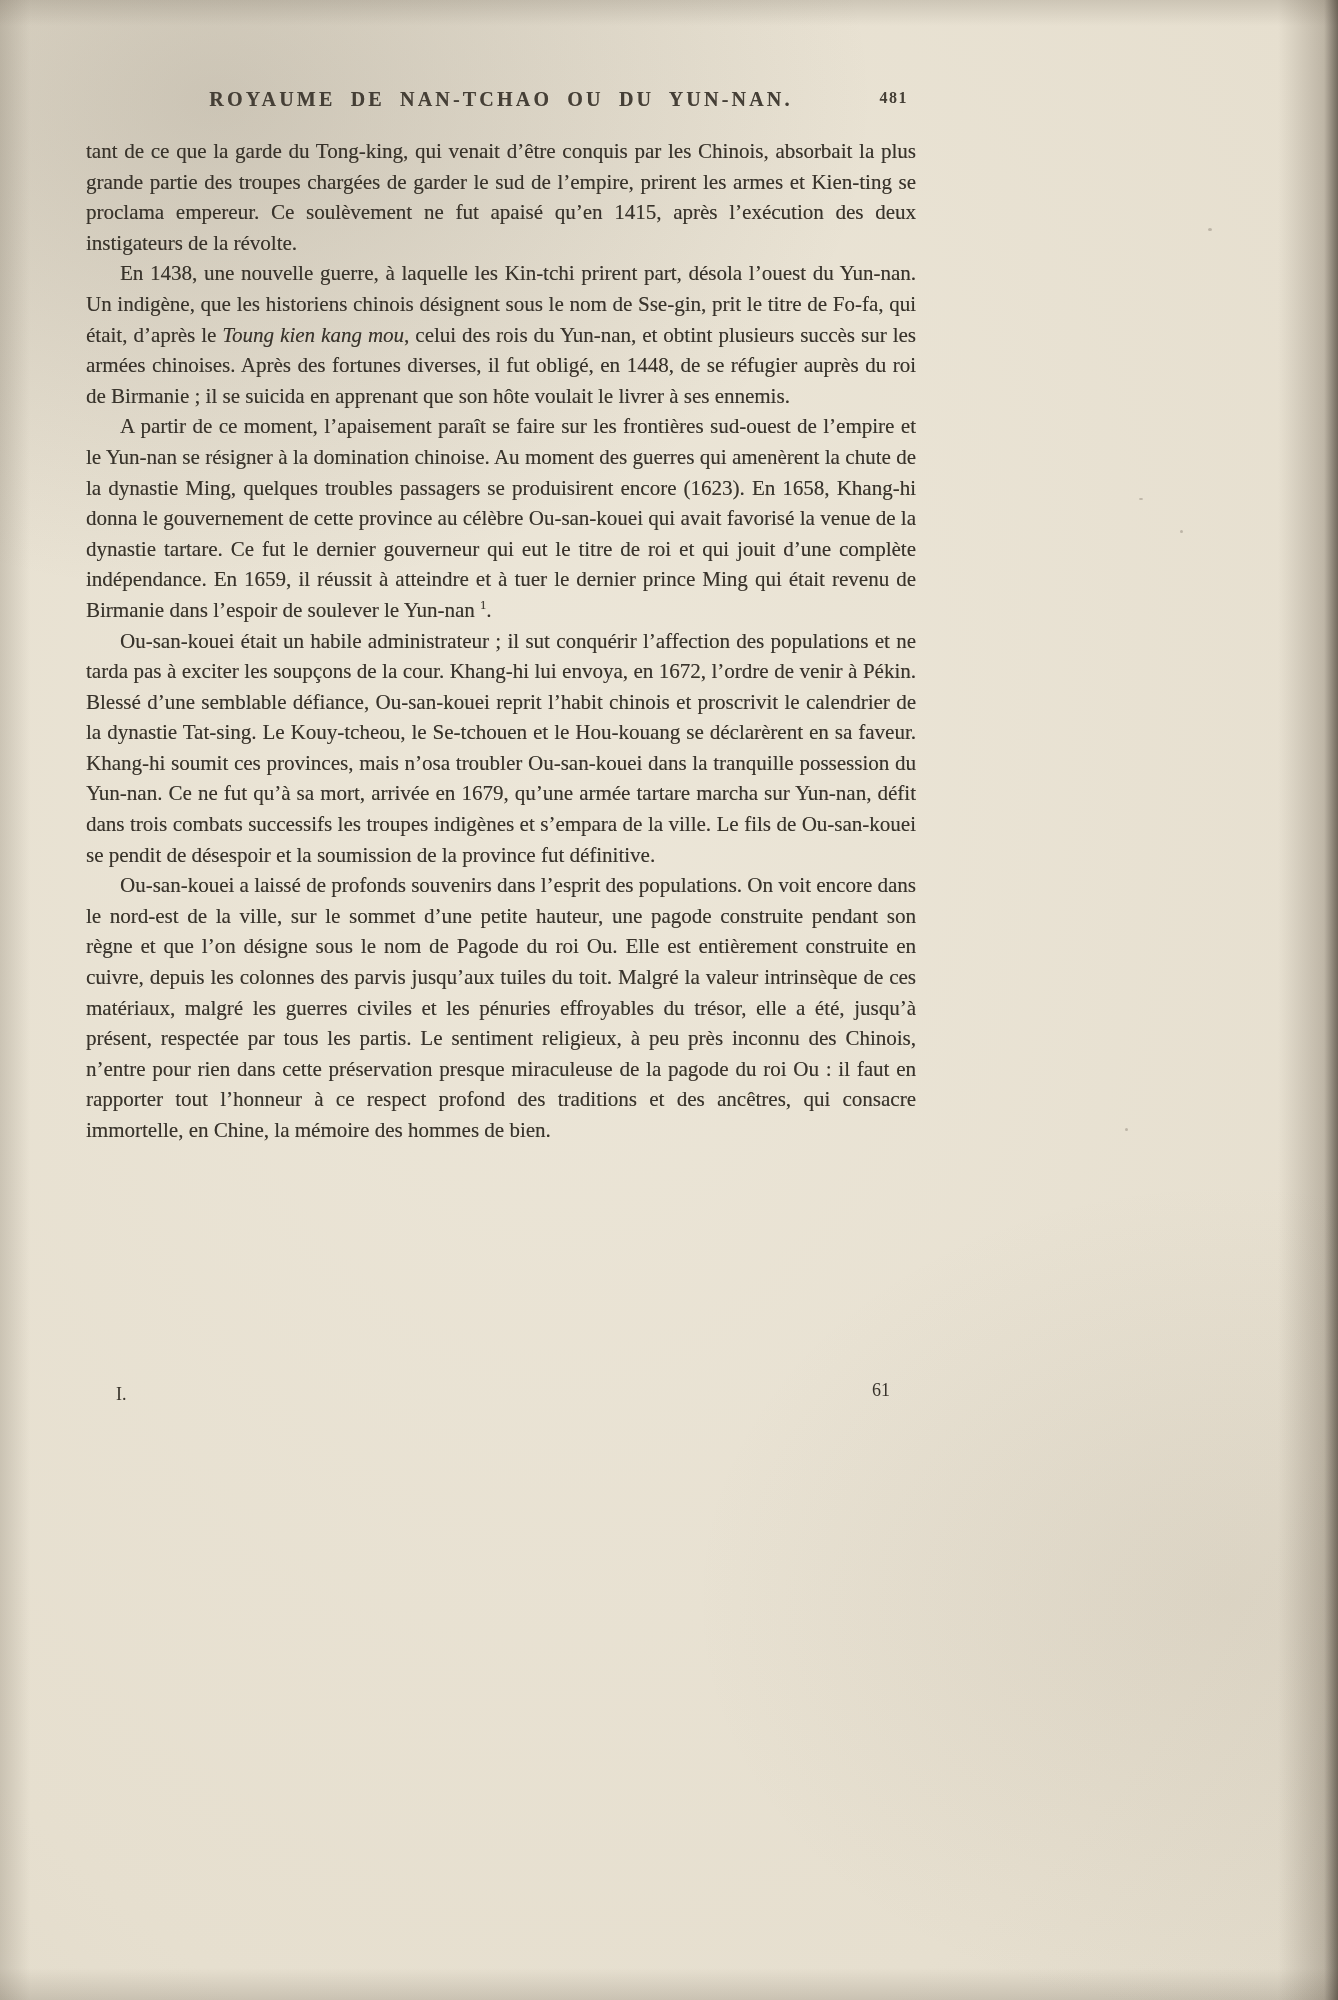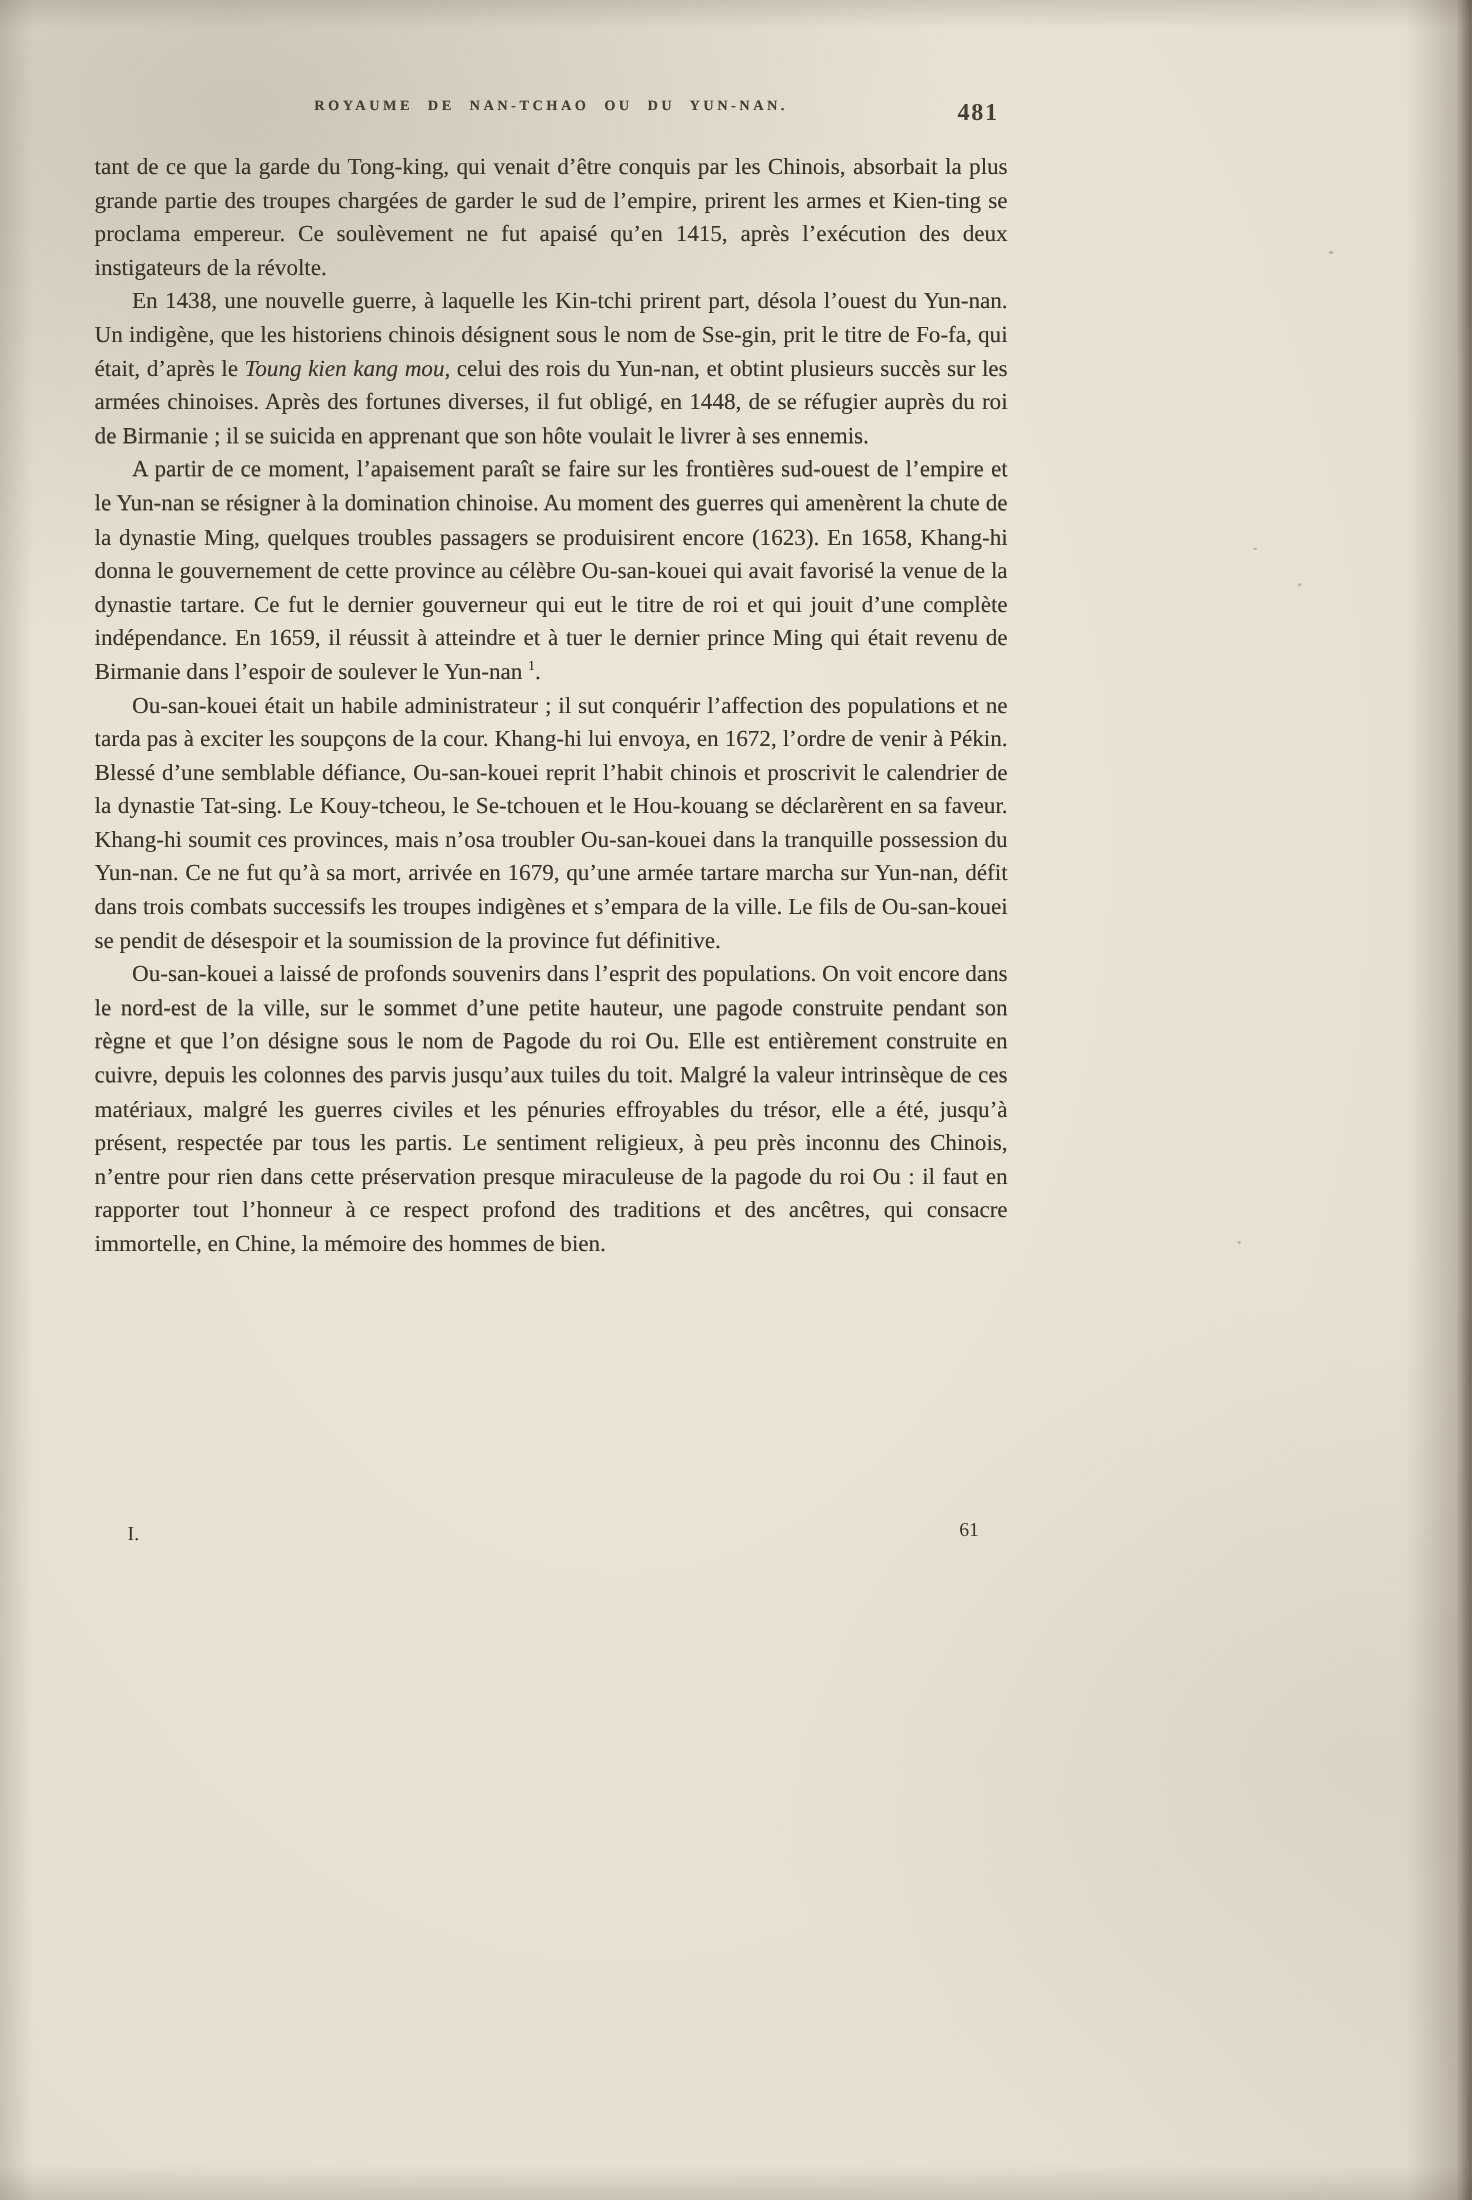--- a/index.html
+++ b/index.html
@@ -16,26 +16,26 @@
       linear-gradient(to left, rgba(52,43,33,0.65) 0px, rgba(97,85,70,0.30) 14px, rgba(0,0,0,0) 60px),
       linear-gradient(to right, rgba(100,90,75,0.22) 0px, rgba(0,0,0,0) 30px),
       linear-gradient(to bottom, rgba(100,90,75,0.20) 0px, rgba(0,0,0,0) 26px),
       linear-gradient(to top, rgba(100,90,75,0.22) 0px, rgba(0,0,0,0) 32px),
       radial-gradient(1600px 2400px at 42% 38%, #ece6d8 0%, #e6dfcf 55%, #d8d1c0 100%);
     color:#38332b;
   }
   .text-col{position:absolute;left:86px;width:830px;top:88px;}
   .running-head{position:relative;height:36px;}
   .head-title{
-    display:block;text-align:center;font-weight:bold;font-size:13px;
+    display:block;text-align:center;font-weight:bold;font-size:20px;
     letter-spacing:3.2px;word-spacing:7px;color:#453f36;
     text-shadow:0.2px 0.2px 0.4px rgba(60,52,42,0.45);
   }
   .head-page{
-    position:absolute;right:8px;top:1px;font-size:22px;letter-spacing:1.5px;
+    position:absolute;right:8px;top:1px;font-size:16px;letter-spacing:1.5px;
     font-weight:bold;color:#453f36;
   }
   .body-text{
     margin-top:12px;font-size:21px;line-height:30.6px;text-align:justify;
     text-shadow:0.2px 0.2px 0.3px rgba(55,48,40,0.45);
   }
   .body-text p{margin:0;text-indent:34px;}
   .body-text p.no-indent{text-indent:0;}
   .it{font-style:italic;}
   sup.fn{font-size:12.5px;vertical-align:super;line-height:0;}

